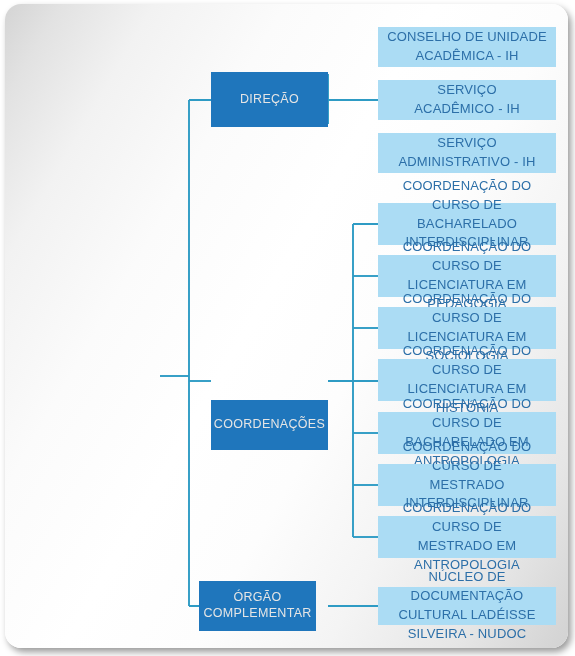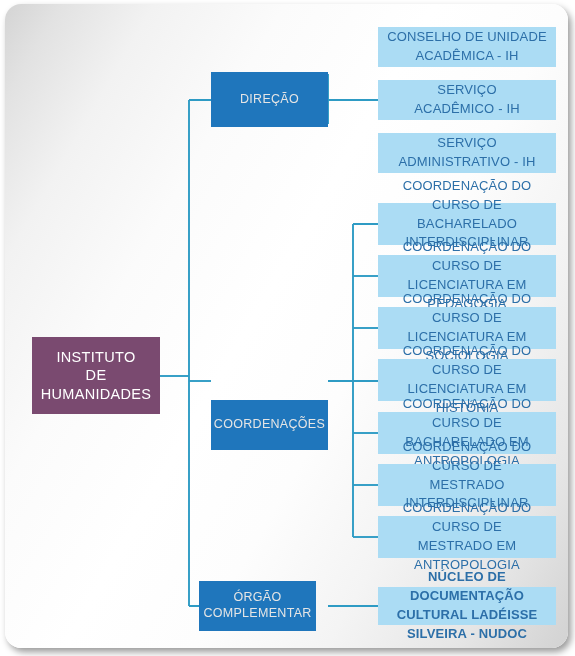--- a/index.html
+++ b/index.html
@@ -112,23 +112,20 @@
         <path d="M 348 324 L 373 324"></path>
         <path d="M 323 377 L 373 377"></path>
         <path d="M 348 429 L 373 429"></path>
         <path d="M 348 481 L 373 481"></path>
         <path d="M 348 533 L 373 533"></path>
 
         <path d="M 323 602 L 373 602"></path>
       </g>
     </svg>
 
-    <div class="node node-root" style="left: 27px; top: 333px; width: 128px; height: 77px;">INSTITUTO
-DE
-HUMANIDADES</div>
 
     <div id="nodes-layer">
         <div class="node node-branch" style="left: 206px; top: 68px; width: 117px; height: 55px;">DIREÇÃO</div>
         <div class="node node-leaf" style="left: 373px; top: 23px; width: 178px; height: 40px;">CONSELHO DE UNIDADE
 ACADÊMICA - IH</div>
         <div class="node node-leaf" style="left: 373px; top: 76px; width: 178px; height: 40px;">SERVIÇO
 ACADÊMICO - IH</div>
         <div class="node node-leaf" style="left: 373px; top: 129px; width: 178px; height: 40px;">SERVIÇO
 ADMINISTRATIVO - IH</div>
         <div class="node node-branch" style="left: 206px; top: 352px; width: 117px; height: 50px; margin-top: 44px;">COORDENAÇÕES</div>
@@ -143,18 +140,18 @@
 LICENCIATURA EM HISTÓRIA</div>
         <div class="node node-leaf" style="left: 373px; top: 408px; width: 178px; height: 42px;">COORDENAÇÃO DO CURSO DE
 BACHARELADO EM ANTROPOLOGIA</div>
         <div class="node node-leaf" style="left: 373px; top: 460px; width: 178px; height: 42px;">COORDENAÇÃO DO CURSO DE
 MESTRADO INTERDISCIPLINAR
 EM HUMANIDADE - MIH</div>
         <div class="node node-leaf" style="left: 373px; top: 512px; width: 178px; height: 42px;">COORDENAÇÃO DO CURSO DE
 MESTRADO EM ANTROPOLOGIA</div>
         <div class="node node-branch" style="left: 194px; top: 577px; width: 117px; height: 50px;">ÓRGÃO
 COMPLEMENTAR</div>
-        <div class="node node-leaf" style="left: 373px; top: 583px; width: 178px; height: 38px; font-weight: bold;">NÚCLEO DE DOCUMENTAÇÃO
+        <div class="node node-leaf" style="left: 373px; top: 583px; width: 178px; height: 38px;">NÚCLEO DE DOCUMENTAÇÃO
 CULTURAL LADÉISSE SILVEIRA - NUDOC</div>
       </div>
 
   </div>
 </div>
 
 </body></html>

